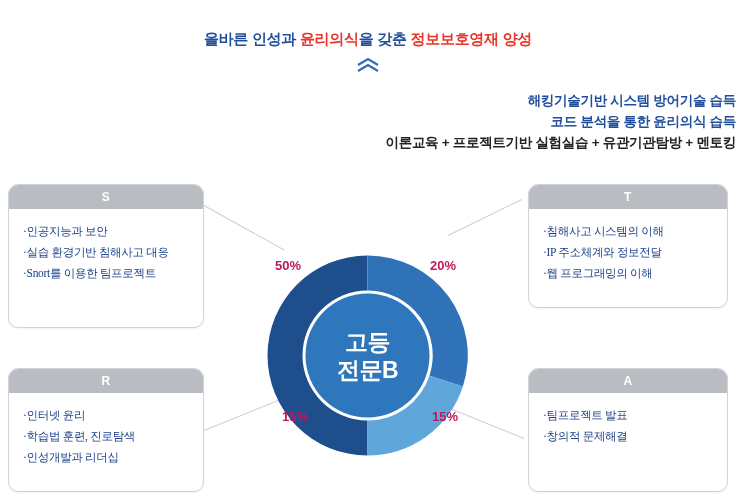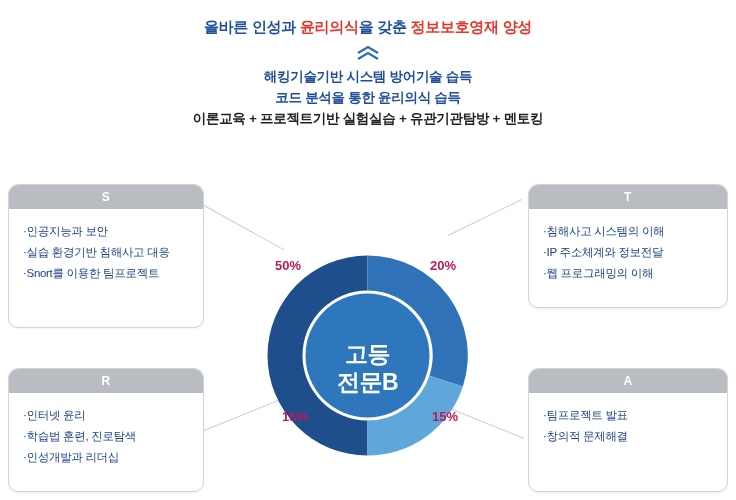--- a/index.html
+++ b/index.html
@@ -11,21 +11,21 @@
     height: 500px;
     background: #ffffff;
     font-family: "Liberation Sans", sans-serif;
     overflow: hidden;
     position: relative;
   }
 
   
   .header {
     position: absolute;
-    top: 0; left: 0;
+    top: 12px; left: 0;
     width: 736px;
     text-align: center;
   }
   .title-main {
     margin-top: 18px;
     font-size: 15px;
     font-weight: bold;
     color: #1f4e9c;
     letter-spacing: -0.3px;
   }
@@ -33,26 +33,27 @@
     color: #e8352a;
   }
   .chevrons {
     margin-top: 8px;
     color: #2f6fb5;
     font-size: 15px;
     line-height: 12px;
     font-weight: bold;
   }
   .subtitle {
-    margin-top: 4px;
+    margin-top: 16px;
     font-size: 13.5px;
     color: #1f4e9c;
     font-weight: bold;
     line-height: 21px;
     letter-spacing: -0.3px;
+    text-align: right;
   }
   .subtitle .dark {
     color: #222222;
     font-weight: bold;
   }
 
   
   .donut-wrap {
     position: absolute;
     left: 260px;
@@ -60,21 +61,21 @@
     width: 215px;
     height: 215px;
   }
   .donut-svg {
     position: absolute;
     left: 0; top: 0;
   }
   .donut-center-label {
     position: absolute;
     left: 0;
-    top: 12px;
+    top: 0;
     width: 215px;
     height: 215px;
     display: flex;
     flex-direction: column;
     align-items: center;
     justify-content: center;
     color: #ffffff;
     font-size: 23px;
     font-weight: bold;
     line-height: 28px;
@@ -115,20 +116,21 @@
   }
   .card-body {
     padding: 12px 14px 10px 14px;
   }
   .card-body div {
     font-size: 11.5px;
     color: #1b3f86;
     line-height: 21px;
     letter-spacing: -0.3px;
     white-space: nowrap;
+    font-family: Liberation Serif, serif;
   }
 
   #card-s { left: 8px;   top: 184px; width: 196px; height: 144px; }
   #card-t { left: 528px; top: 184px; width: 200px; height: 124px; }
   #card-r { left: 8px;   top: 368px; width: 196px; height: 124px; }
   #card-a { left: 528px; top: 368px; width: 200px; height: 124px; }
 
   
   .conn {
     position: absolute;

